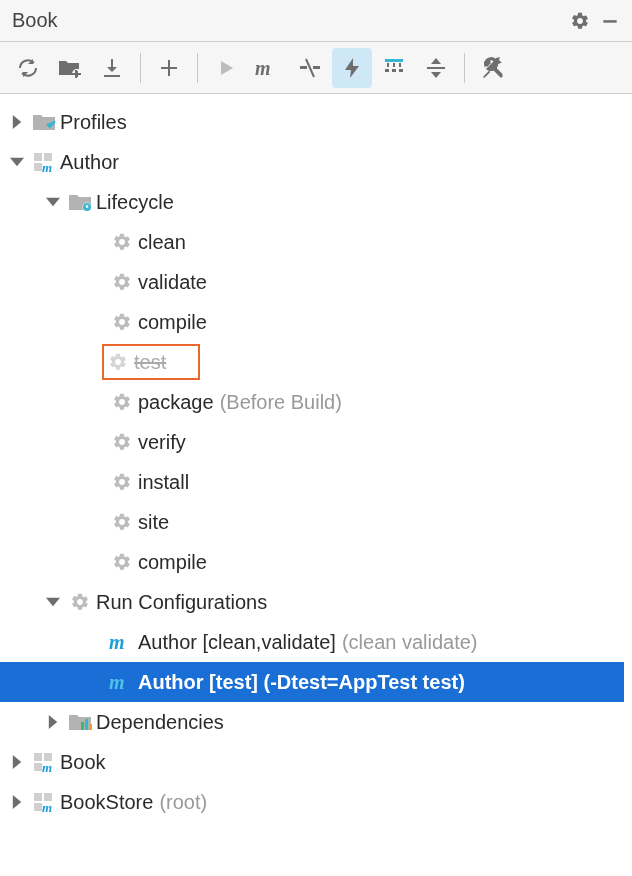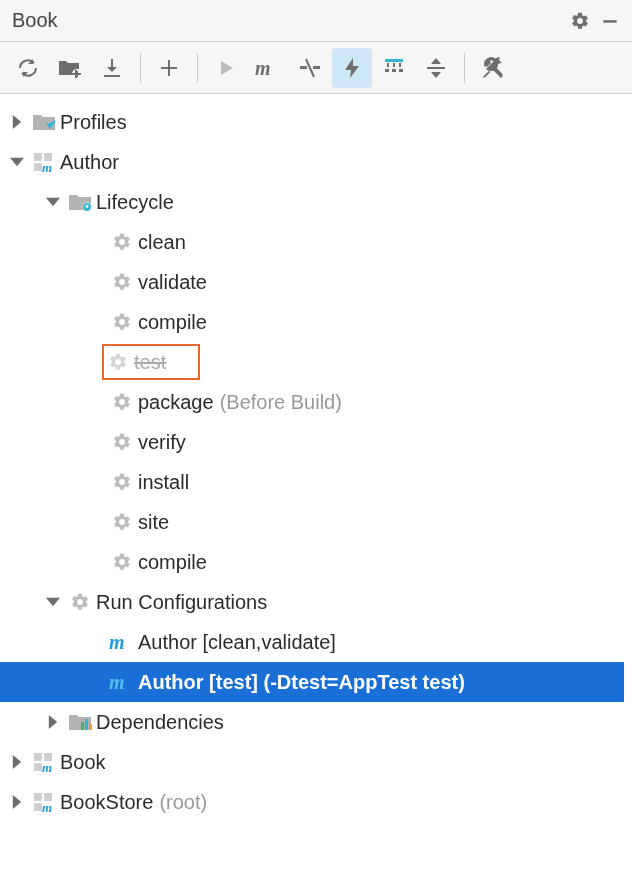--- a/index.html
+++ b/index.html
@@ -346,20 +346,21 @@
   </div>
 
   <div class="row">
     <span class="pad" style="width:108px"></span>
     <span class="icon-slot">
       <svg width="26" height="20" viewBox="0 0 26 20">
           <text x="0" y="17" font-family="Georgia,serif" font-style="italic" font-weight="bold" font-size="20" fill="#1f9ed8">m</text>
         </svg>
     </span>
     <span class="label">Author [clean,validate]</span>
+    <span class="note">(clean validate)</span>
   </div>
 
   <div class="row selected">
     <span class="pad" style="width:108px"></span>
     <span class="icon-slot">
       <svg width="26" height="20" viewBox="0 0 26 20">
           <text x="0" y="17" font-family="Georgia,serif" font-style="italic" font-weight="bold" font-size="20" fill="#4ec1ea">m</text>
         </svg>
     </span>
     <span class="label" style="font-weight:700">Author [test] (-Dtest=AppTest test)</span>

